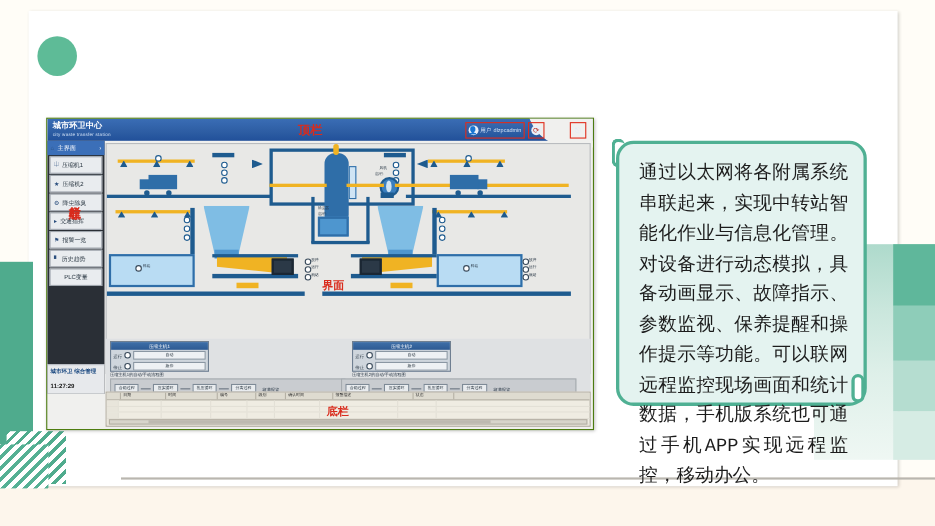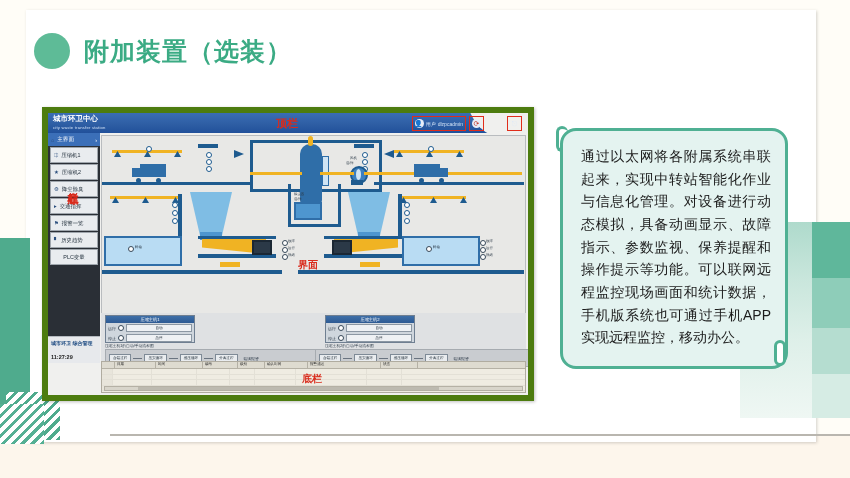--- a/index.html
+++ b/index.html
@@ -33,28 +33,28 @@
 
   
   .banner{position:absolute;left:546px;top:38px;width:262px;height:25px;
     background:linear-gradient(90deg,#8fd1bd 0%,#4fa9a0 45%,#0d6f86 100%);
     color:#fff;font-size:14px;font-weight:bold;letter-spacing:2px;
     display:flex;align-items:center;justify-content:center;}
 
   
   .callout{position:absolute;left:560px;top:128px;width:222px;height:235px;
     background:#e4f3f0;border:3px solid #4fb093;border-radius:16px 16px 16px 16px;}
-  .callout-txt{position:absolute;left:18px;top:14px;width:190px;font-size:14px;line-height:1.62;color:#1c1c1c;
-    font-family:Liberation Sans, sans-serif;text-align:justify;}
+  .callout-txt{position:absolute;left:18px;top:14px;width:190px;font-size:17px;line-height:1.62;color:#1c1c1c;
+    font-family:Liberation Mono, monospace;text-align:justify;}
   .tail-top{position:absolute;left:556px;top:126px;width:12px;height:26px;background:#ffffff;border-radius:6px;border:3px solid #4fb093;border-right:none;box-sizing:border-box;}
   .tail-bot{position:absolute;left:774px;top:340px;width:12px;height:26px;background:#ffffff;border-radius:6px;border:3px solid #4fb093;box-sizing:border-box;}
 
   
   .hmi{position:absolute;left:42px;top:107px;width:480px;height:282px;background:#f0f0ee;
-    border:6px solid #4d7c0f;box-shadow:1px 1px 3px rgba(0,0,0,.25);overflow:hidden;}
+    border:1px solid #4d7c0f;box-shadow:1px 1px 3px rgba(0,0,0,.25);overflow:hidden;padding-left:16px;}
   .hmi-top{position:absolute;left:0;top:0;width:100%;height:20px;background:linear-gradient(180deg,#3a6db5 0%,#2d5da3 60%,#21509a 100%);}
   .hmi-top:after{content:"";position:absolute;right:-20px;top:-14px;width:80px;height:40px;background:#f0f0ee;border-radius:0 0 0 60px;}
   .hmi-logo{position:absolute;left:5px;top:1px;color:#fff;font-size:7.5px;font-weight:bold;line-height:9px;}
   .hmi-logo small{display:block;font-size:4.2px;font-weight:normal;color:#cfe0f5;letter-spacing:.2px;}
   .tag-top{position:absolute;left:228px;top:3px;color:#d92b1c;font-size:11px;font-weight:bold;font-family:"DejaVu Sans",sans-serif;}
   .hdr-icons{position:absolute;right:44px;top:3px;display:flex;align-items:center;gap:3px;}
   .hdr-box{border:1px solid #e02d1b;padding:0 2px;display:flex;align-items:center;gap:2px;height:13px;}
   .hdr-txt{color:#cfe0f5;font-size:5px;}
   .ico-circ{width:9px;height:9px;border-radius:50%;background:#e8eef8;color:#c0392b;font-size:7px;display:flex;align-items:center;justify-content:center;}
   .hdr-exit{position:absolute;right:6px;top:3px;width:13px;height:13px;border:1px solid #e02d1b;display:flex;align-items:center;justify-content:center;color:#dfe9f7;font-size:7px;}
@@ -123,21 +123,20 @@
   <div class="rb rb1"></div>
   <div class="rb rb2"></div>
   <div class="rb rb3"></div>
   <div class="rb rb4"></div>
 
   <div class="left-bar"></div>
   <div class="left-stripes"></div>
   <div class="left-stripes2"></div>
 
   <div class="title-dot"></div>
-  <div class="title-text">附加装置（选装）</div>
 
 
   <div class="tail-top"></div>
   <div class="callout">
     <div class="callout-txt">通过以太网将各附属系统串联起来，实现中转站智能化作业与信息化管理。对设备进行动态模拟，具备动画显示、故障指示、参数监视、保养提醒和操作提示等功能。可以联网远程监控现场画面和统计数据，手机版系统也可通过手机APP实现远程监控，移动办公。</div>
   </div>
   <div class="tail-bot"></div>
 
   <div class="hmi">
 

